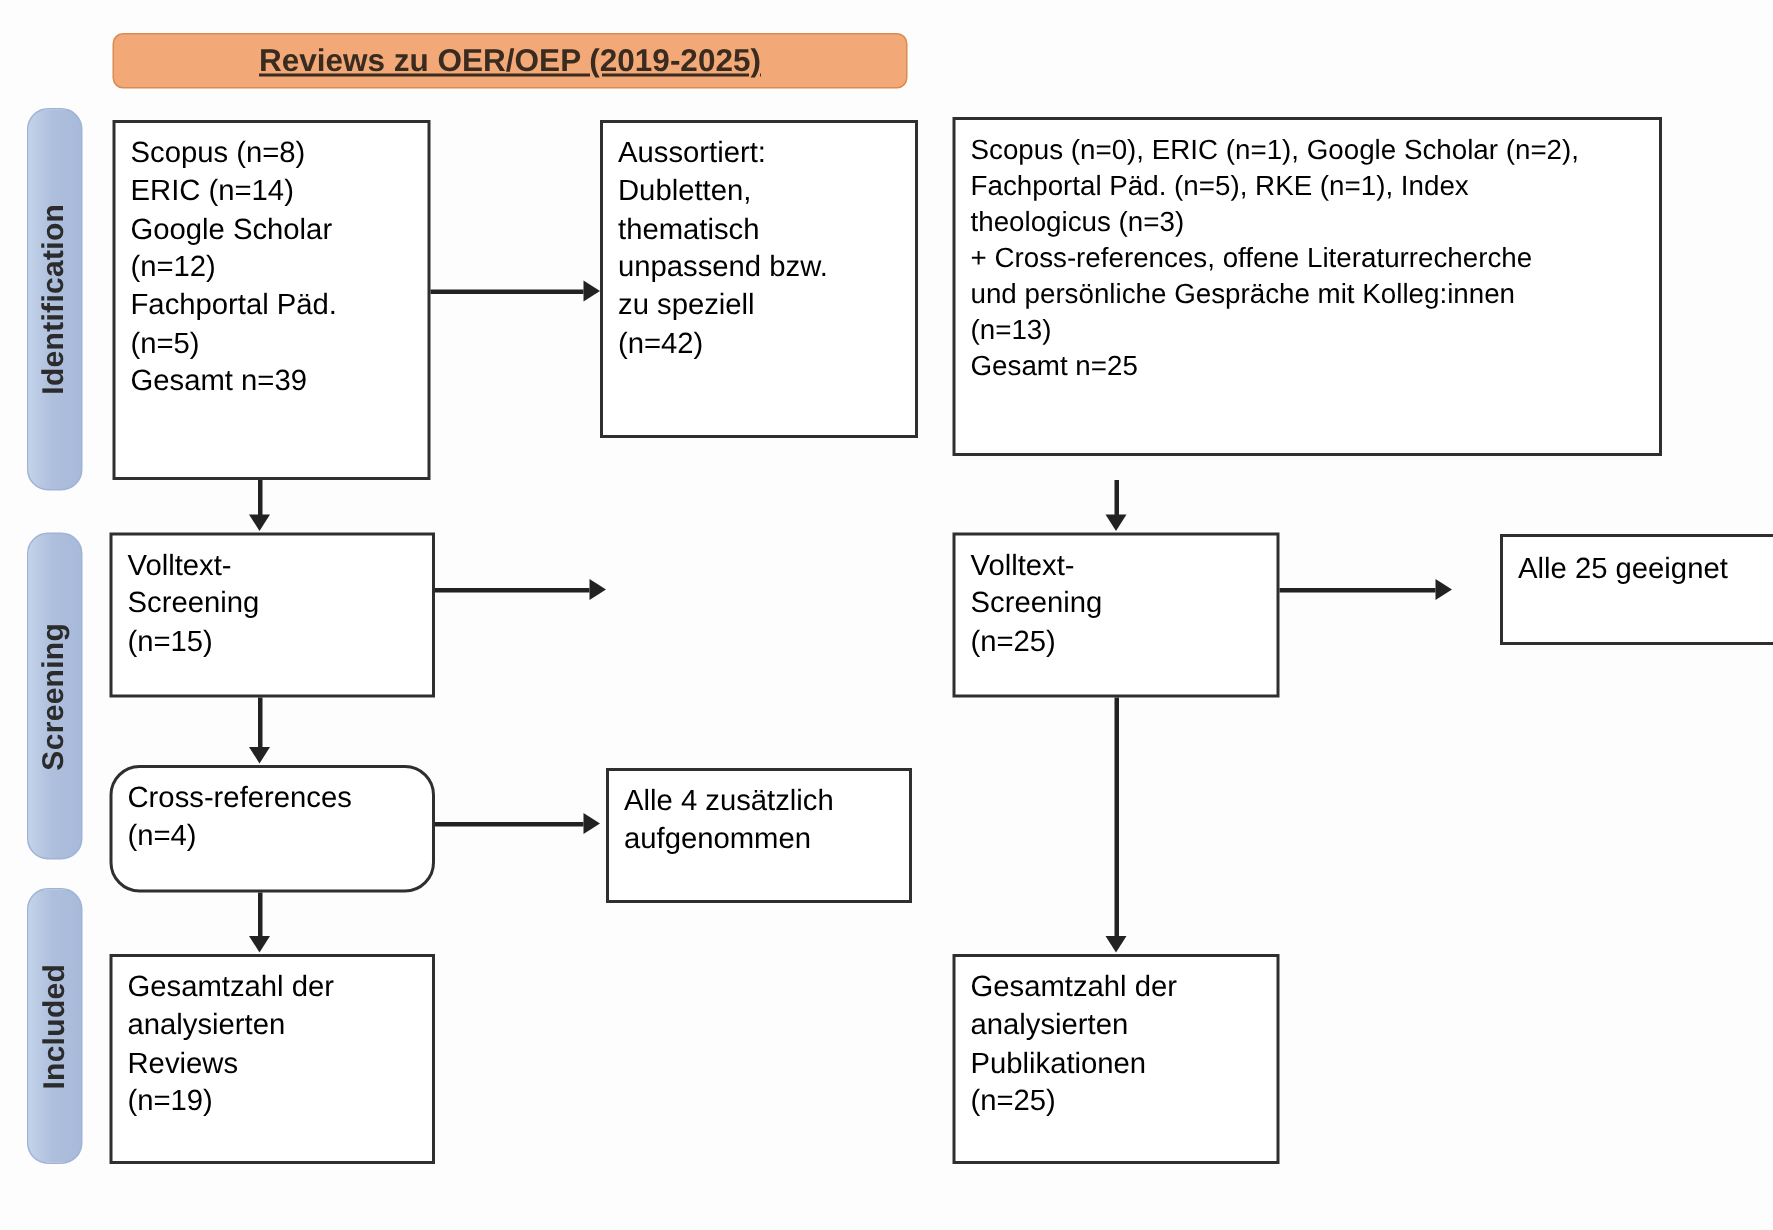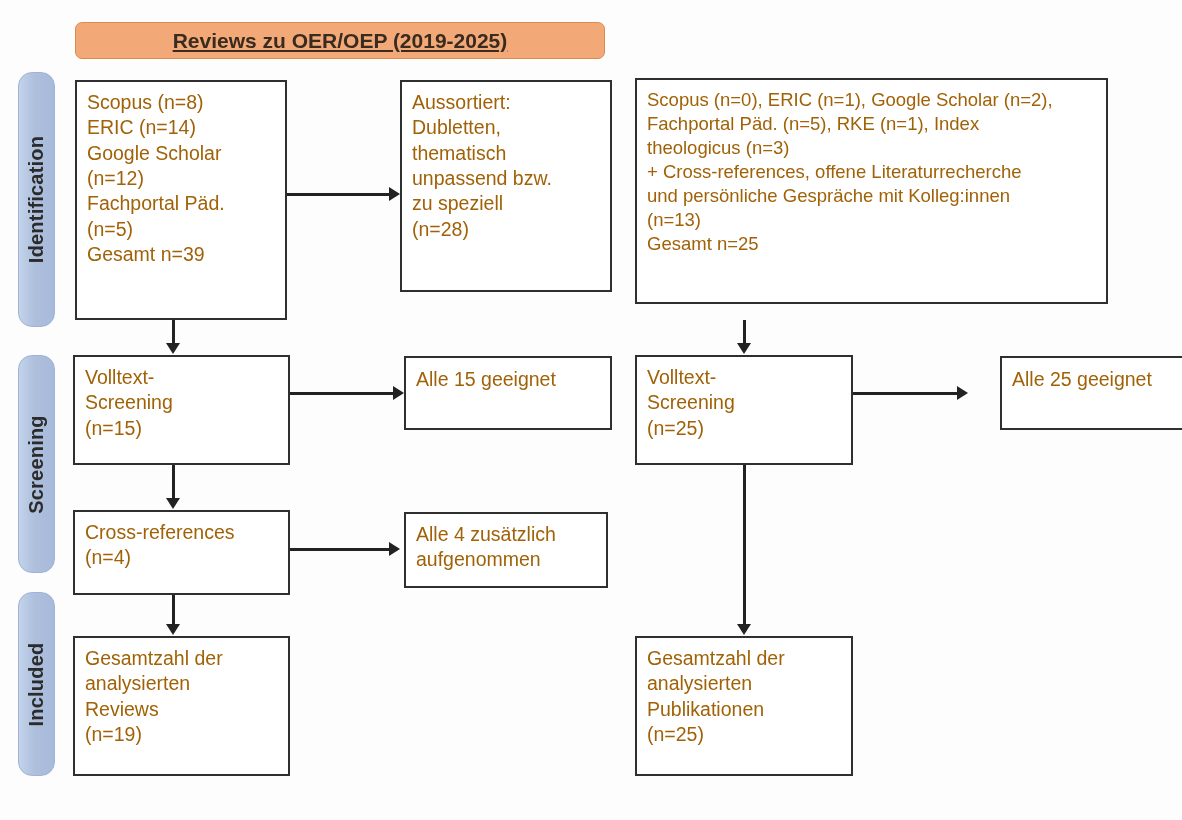--- a/index.html
+++ b/index.html
@@ -55,21 +55,21 @@
 
   
   .box {
     position: absolute;
     background: #ffffff;
     border: 2.5px solid #2f2f2f;
     box-sizing: border-box;
     padding: 8px 10px 6px 10px;
     font-size: 19.5px;
     line-height: 1.42;
-    color: #a16207;
+    color: #000000;
     white-space: pre-line;
     overflow: hidden;
   }
   .box.compact { line-height: 1.30; }
   .box.small   { font-size: 18.5px; }
 
   
   .vline, .hline {
     position: absolute;
     background: #222222;
@@ -117,32 +117,31 @@
 (n=12)
 Fachportal Päd.
 (n=5)
 Gesamt n=39</div>
 
   <div class="box compact" style="left:400px; top:80px; width:212px; height:212px;">Aussortiert:
 Dubletten,
 thematisch
 unpassend bzw.
 zu speziell
-(n=28)</div>
+(n=42)</div>
 
   <div class="box compact" style="left:73px; top:355px; width:217px; height:110px;">Volltext-
 Screening
 (n=15)</div>
 
-  <div class="box" style="left:404px; top:356px; width:208px; height:74px;">Alle 15 geeignet</div>
 
-  <div class="box compact" style="left:73px; top:510px; width:217px; height:85px;">Cross-references
+  <div class="box compact" style="left:73px; top:510px; width:217px; height:85px;border-radius:20px;">Cross-references
 (n=4)</div>
 
-  <div class="box compact" style="left:404px; top:512px; width:204px; height:76px;">Alle 4 zusätzlich
+  <div class="box compact" style="left:404px; top:512px; width:204px; height:90px;">Alle 4 zusätzlich
 aufgenommen</div>
 
   <div class="box compact" style="left:73px; top:636px; width:217px; height:140px;">Gesamtzahl der
 analysierten
 Reviews
 (n=19)</div>
 
   <div class="box compact small" style="left:635px; top:78px; width:473px; height:226px;">Scopus (n=0), ERIC (n=1), Google Scholar (n=2),
 Fachportal Päd. (n=5), RKE (n=1), Index
 theologicus (n=3)

